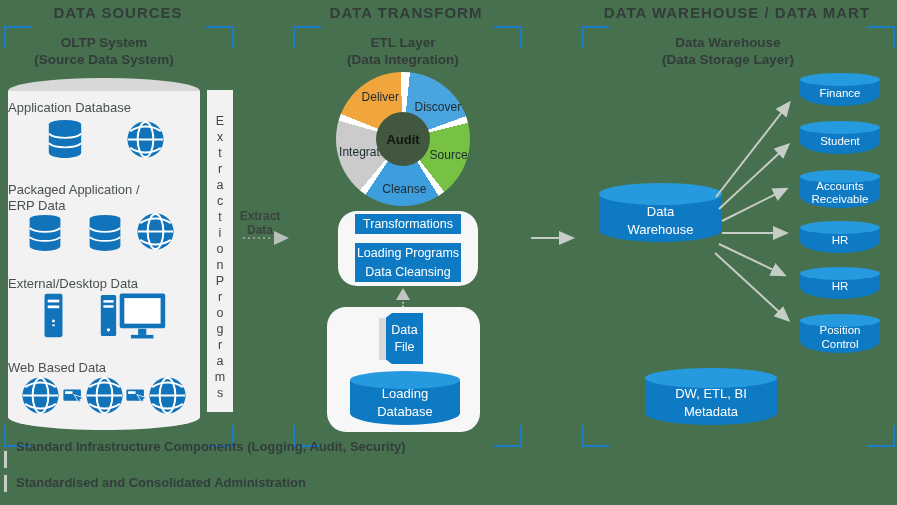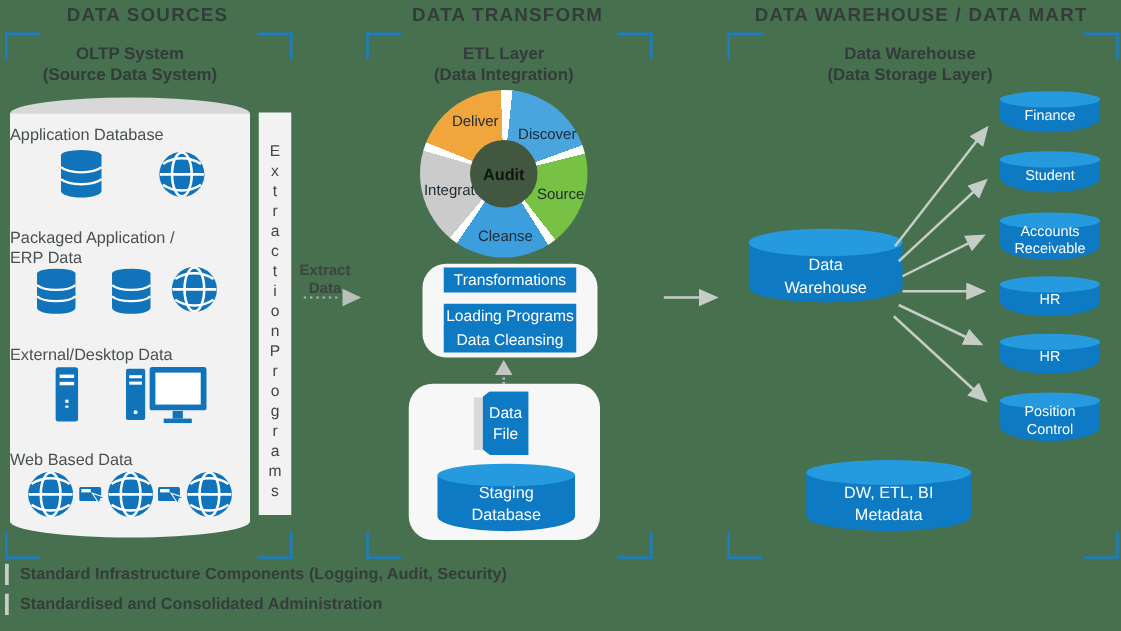--- a/index.html
+++ b/index.html
@@ -297,21 +297,21 @@
   <div class="abs panel staging-panel">
     <div class="abs file-back"></div>
     <div class="abs file-front">
       <div>Data</div>
       <div>File</div>
     </div>
     <div class="cyl staging-cyl">
       <div class="cyl-body"></div>
       <div class="cyl-top"></div>
       <div class="cyl-label">
-        <div>Staging</div>
+        <div>Loading</div>
         <div>Database</div>
       </div>
     </div>
   </div>
 
   <div class="subtitle" style="left:631px;top:35px;width:194px;">
     <div>Data Warehouse</div>
     <div>(Data Storage Layer)</div>
   </div>
 
@@ -381,17 +381,17 @@
 
     <line x1="716" y1="197" x2="789" y2="103" stroke="#c6ccc6" stroke-width="2" marker-end="url(#ah)"></line>
     <line x1="719" y1="209" x2="788" y2="145" stroke="#c6ccc6" stroke-width="2" marker-end="url(#ah)"></line>
     <line x1="722" y1="221" x2="786" y2="189" stroke="#c6ccc6" stroke-width="2" marker-end="url(#ah)"></line>
     <line x1="722" y1="233" x2="786" y2="233" stroke="#c6ccc6" stroke-width="2" marker-end="url(#ah)"></line>
     <line x1="719" y1="244" x2="784" y2="275" stroke="#c6ccc6" stroke-width="2" marker-end="url(#ah)"></line>
     <line x1="715" y1="253" x2="788" y2="320" stroke="#c6ccc6" stroke-width="2" marker-end="url(#ah)"></line>
   </svg>
 
   <div class="abs footer-bar" style="left:4px;top:451px;"></div>
-  <div class="footer-text" style="top:451px;">Standard Infrastructure Components (Logging, Audit, Security)</div>
+  <div class="footer-text" style="top:439px;">Standard Infrastructure Components (Logging, Audit, Security)</div>
   <div class="abs footer-bar" style="left:4px;top:475px;"></div>
   <div class="footer-text" style="top:475px;">Standardised  and Consolidated Administration</div>
 
 </div>
 
 </body></html>

